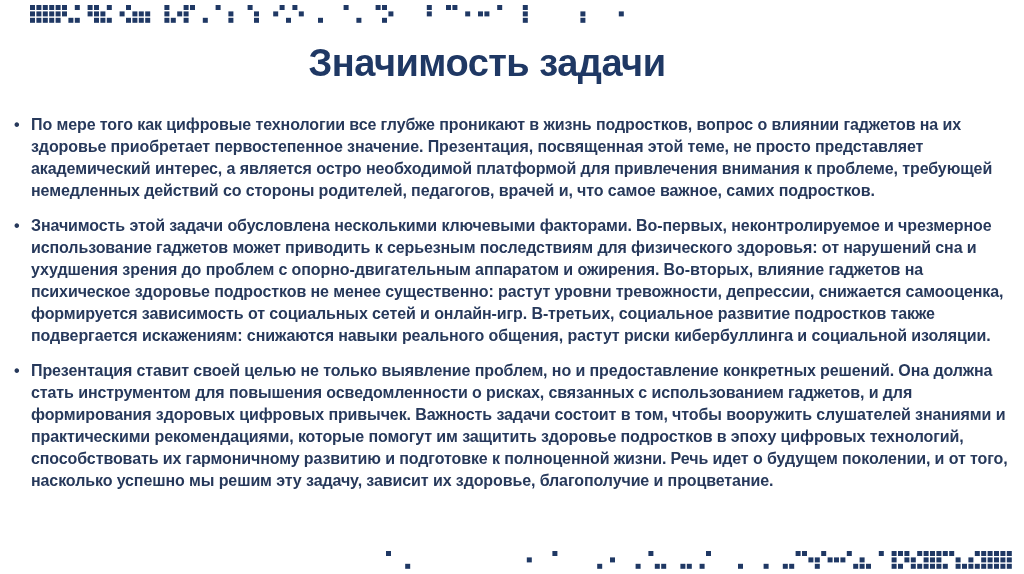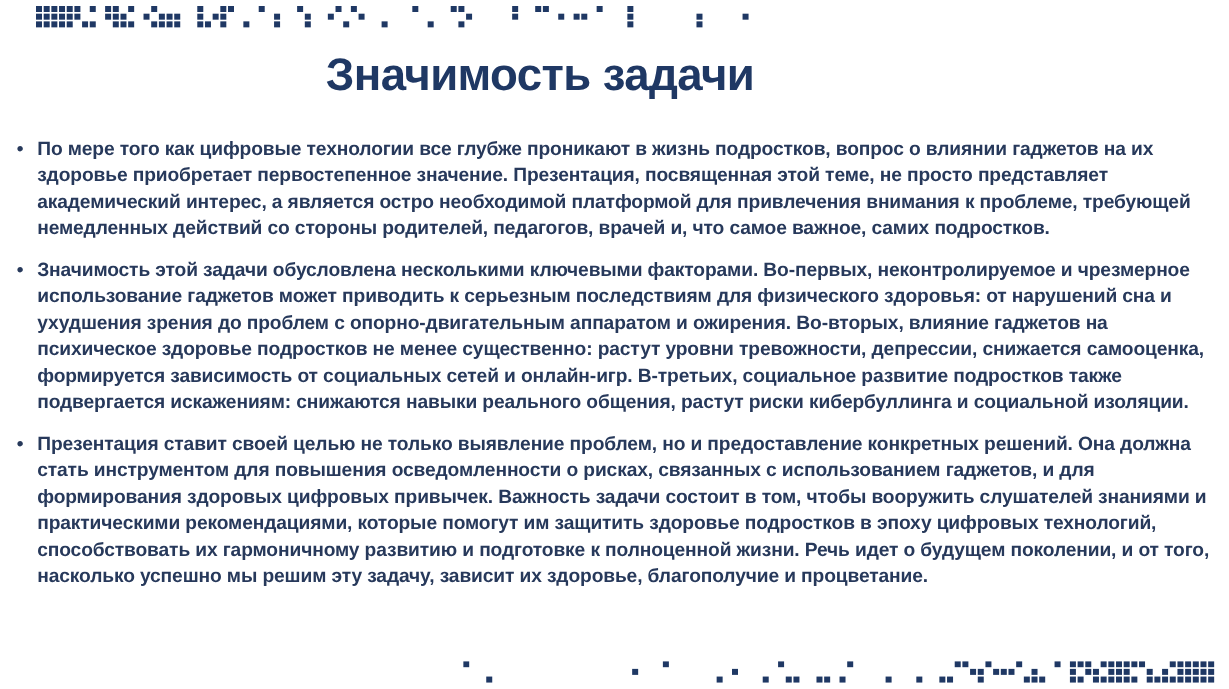--- a/index.html
+++ b/index.html
@@ -151,21 +151,21 @@
       <rect x="454.4" y="6.4" width="5" height="5" fill="#1F3864"></rect>
       <rect x="467.2" y="0.0" width="5" height="5" fill="#1F3864"></rect>
       <rect x="492.8" y="0.0" width="5" height="5" fill="#1F3864"></rect>
       <rect x="492.8" y="6.4" width="5" height="5" fill="#1F3864"></rect>
       <rect x="492.8" y="12.8" width="5" height="5" fill="#1F3864"></rect>
       <rect x="550.4" y="6.4" width="5" height="5" fill="#1F3864"></rect>
       <rect x="550.4" y="12.8" width="5" height="5" fill="#1F3864"></rect>
       <rect x="588.8" y="6.4" width="5" height="5" fill="#1F3864"></rect>
     </svg>
 
-  <h1 class="slide-title" style="color: rgb(31, 56, 100);">Значимость задачи</h1>
+  <h1 class="slide-title" style="color: rgb(31, 56, 100); padding-left: 37px;">Значимость задачи</h1>
 
   <div class="content">
     <ul class="bullets" id="bullet-list">
         <li style="color: rgb(39, 57, 91);"><span class="bullet-marker">•</span><span>По мере того как цифровые технологии все глубже проникают в жизнь подростков, вопрос о влиянии гаджетов на их здоровье приобретает первостепенное значение. Презентация, посвященная этой теме, не просто представляет академический интерес, а является остро необходимой платформой для привлечения внимания к проблеме, требующей немедленных действий со стороны родителей, педагогов, врачей и, что самое важное, самих подростков.</span></li>
         <li style="color: rgb(39, 57, 91);"><span class="bullet-marker">•</span><span>Значимость этой задачи обусловлена несколькими ключевыми факторами. Во-первых, неконтролируемое и чрезмерное использование гаджетов может приводить к серьезным последствиям для физического здоровья: от нарушений сна и ухудшения зрения до проблем с опорно-двигательным аппаратом и ожирения. Во-вторых, влияние гаджетов на психическое здоровье подростков не менее существенно: растут уровни тревожности, депрессии, снижается самооценка, формируется зависимость от социальных сетей и онлайн-игр. В-третьих, социальное развитие подростков также подвергается искажениям: снижаются навыки реального общения, растут риски кибербуллинга и социальной изоляции.</span></li>
         <li style="color: rgb(39, 57, 91);"><span class="bullet-marker">•</span><span>Презентация ставит своей целью не только выявление проблем, но и предоставление конкретных решений. Она должна стать инструментом для повышения осведомленности о рисках, связанных с использованием гаджетов, и для формирования здоровых цифровых привычек. Важность задачи состоит в том, чтобы вооружить слушателей знаниями и практическими рекомендациями, которые помогут им защитить здоровье подростков в эпоху цифровых технологий, способствовать их гармоничному развитию и подготовке к полноценной жизни. Речь идет о будущем поколении, и от того, насколько успешно мы решим эту задачу, зависит их здоровье, благополучие и процветание.</span></li>
       </ul>
   </div>
 
   <svg class="decor decor-bottom" id="decor-bottom" width="628" height="19">

